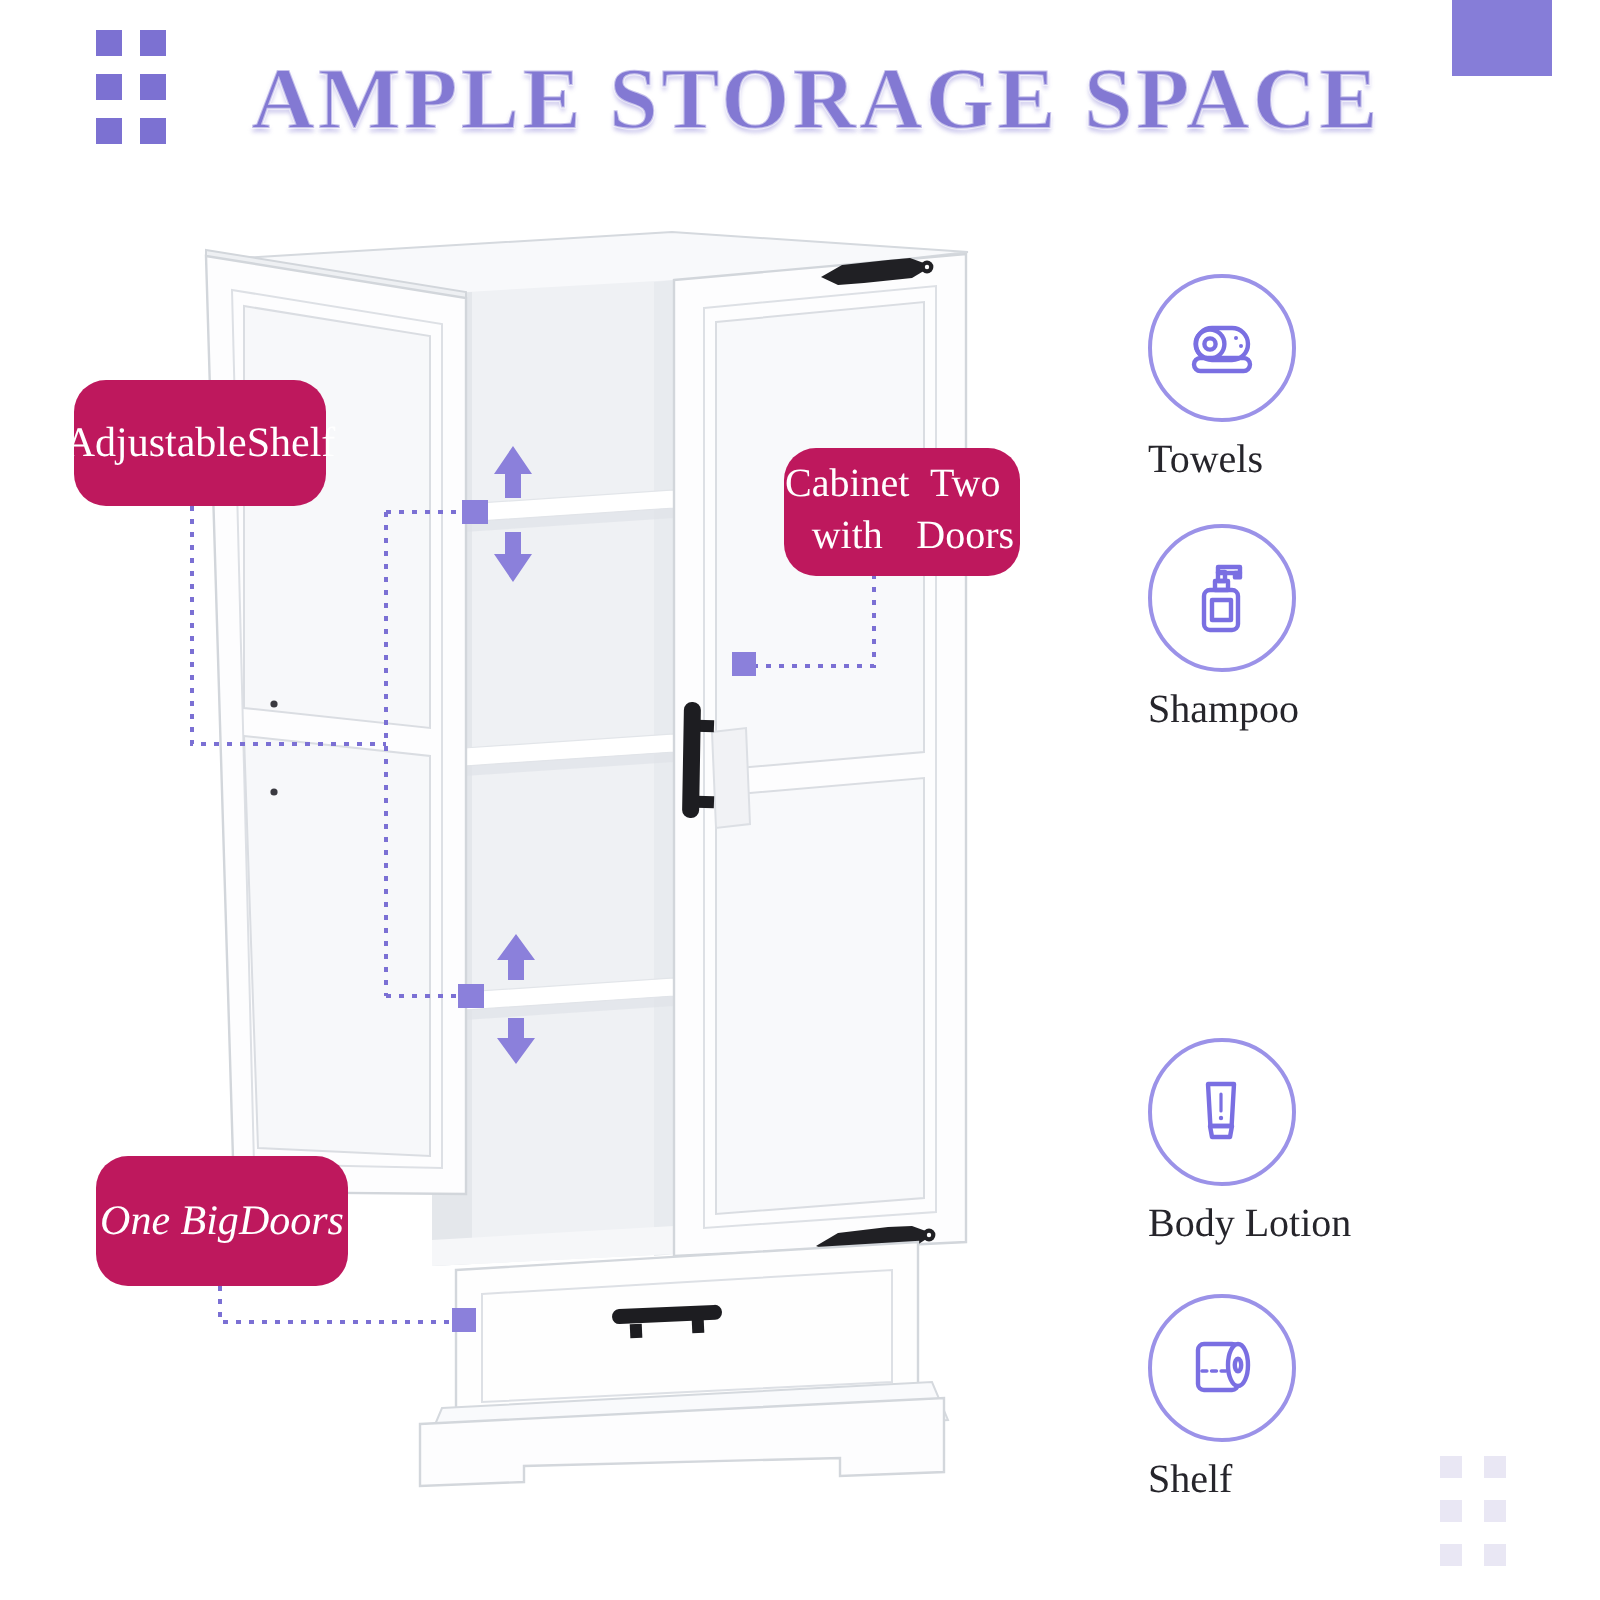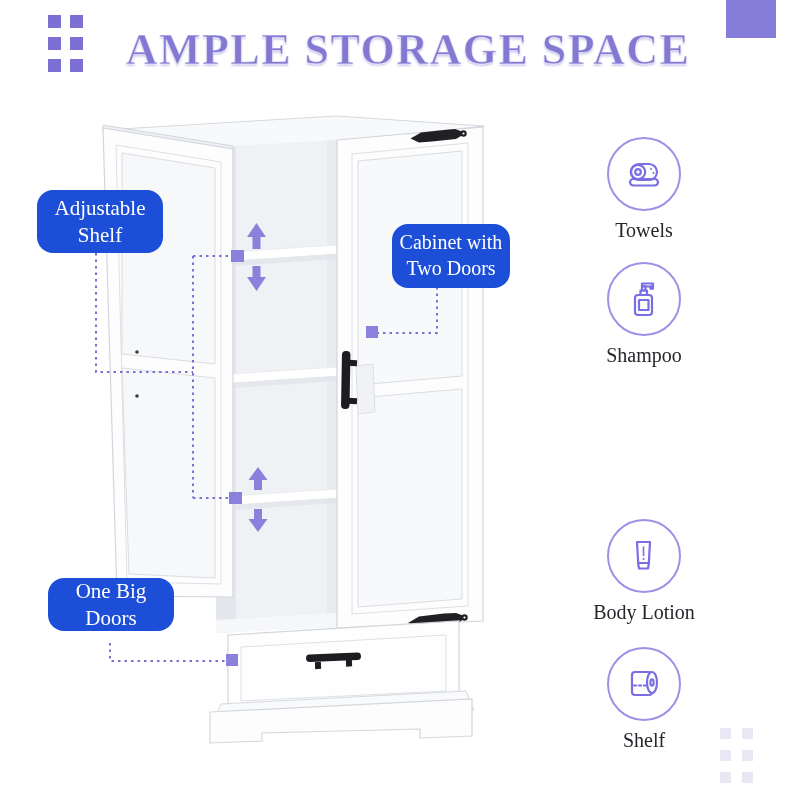--- a/index.html
+++ b/index.html
@@ -17,29 +17,29 @@
   .dots{position:absolute;display:grid;grid-template-columns:repeat(2,13px);grid-auto-rows:13px;
         column-gap:9px;row-gap:9px;}
   .dots-tl{left:48px;top:15px;}
   .dots-br{left:720px;top:728px;grid-template-columns:repeat(2,11px);grid-auto-rows:11px;
            column-gap:11px;row-gap:11px;}
   .dot{background:#7c71d2;}
   .dots-br .dot{background:#e9e7f4;}
   .corner-block{position:absolute;left:726px;top:0;width:50px;height:38px;background:#867dd8;}
 
   
-  .callout{position:absolute;background:#1d4ed8;color:#ffffff;border-radius:16px;
-           display:flex;flex-direction:column;align-items:center;justify-content:center;
+  .callout{position:absolute;background:#be185d;color:#ffffff;border-radius:16px;
+           display:flex;flex-direction:row;align-items:center;justify-content:center;
            text-align:center;font-size:21px;line-height:1.28;}
   .callout-shelf{left:37px;top:190px;width:126px;height:63px;}
   .callout-doors{left:392px;top:224px;width:118px;height:64px;font-size:20px;}
-  .callout-drawer{left:48px;top:578px;width:126px;height:53px;}
-
-  
-  .feature{position:absolute;left:574px;width:140px;display:flex;flex-direction:column;align-items:center;}
+  .callout-drawer{left:48px;top:578px;width:126px;height:65px;font-style:italic;}
+
+  
+  .feature{position:absolute;left:574px;width:140px;display:flex;flex-direction:column;}
   .feature-circle{width:70px;height:70px;border:2px solid #9b92e8;border-radius:50%;
                   display:flex;align-items:center;justify-content:center;background:#ffffff;}
   .feature-label{margin-top:8px;font-size:20px;color:#26252b;white-space:nowrap;}
   .f-towels{top:137px;} .f-shampoo{top:262px;} .f-soaps{top:391px;}
   .f-lotion{top:519px;} .f-tissue{top:647px;}
   .glyph{stroke:#7a6fe2;stroke-width:2.2;fill:none;stroke-linecap:round;stroke-linejoin:round;}
   .glyph-fill{fill:#7a6fe2;stroke:none;}
 </style>
 </head>
 <body>

